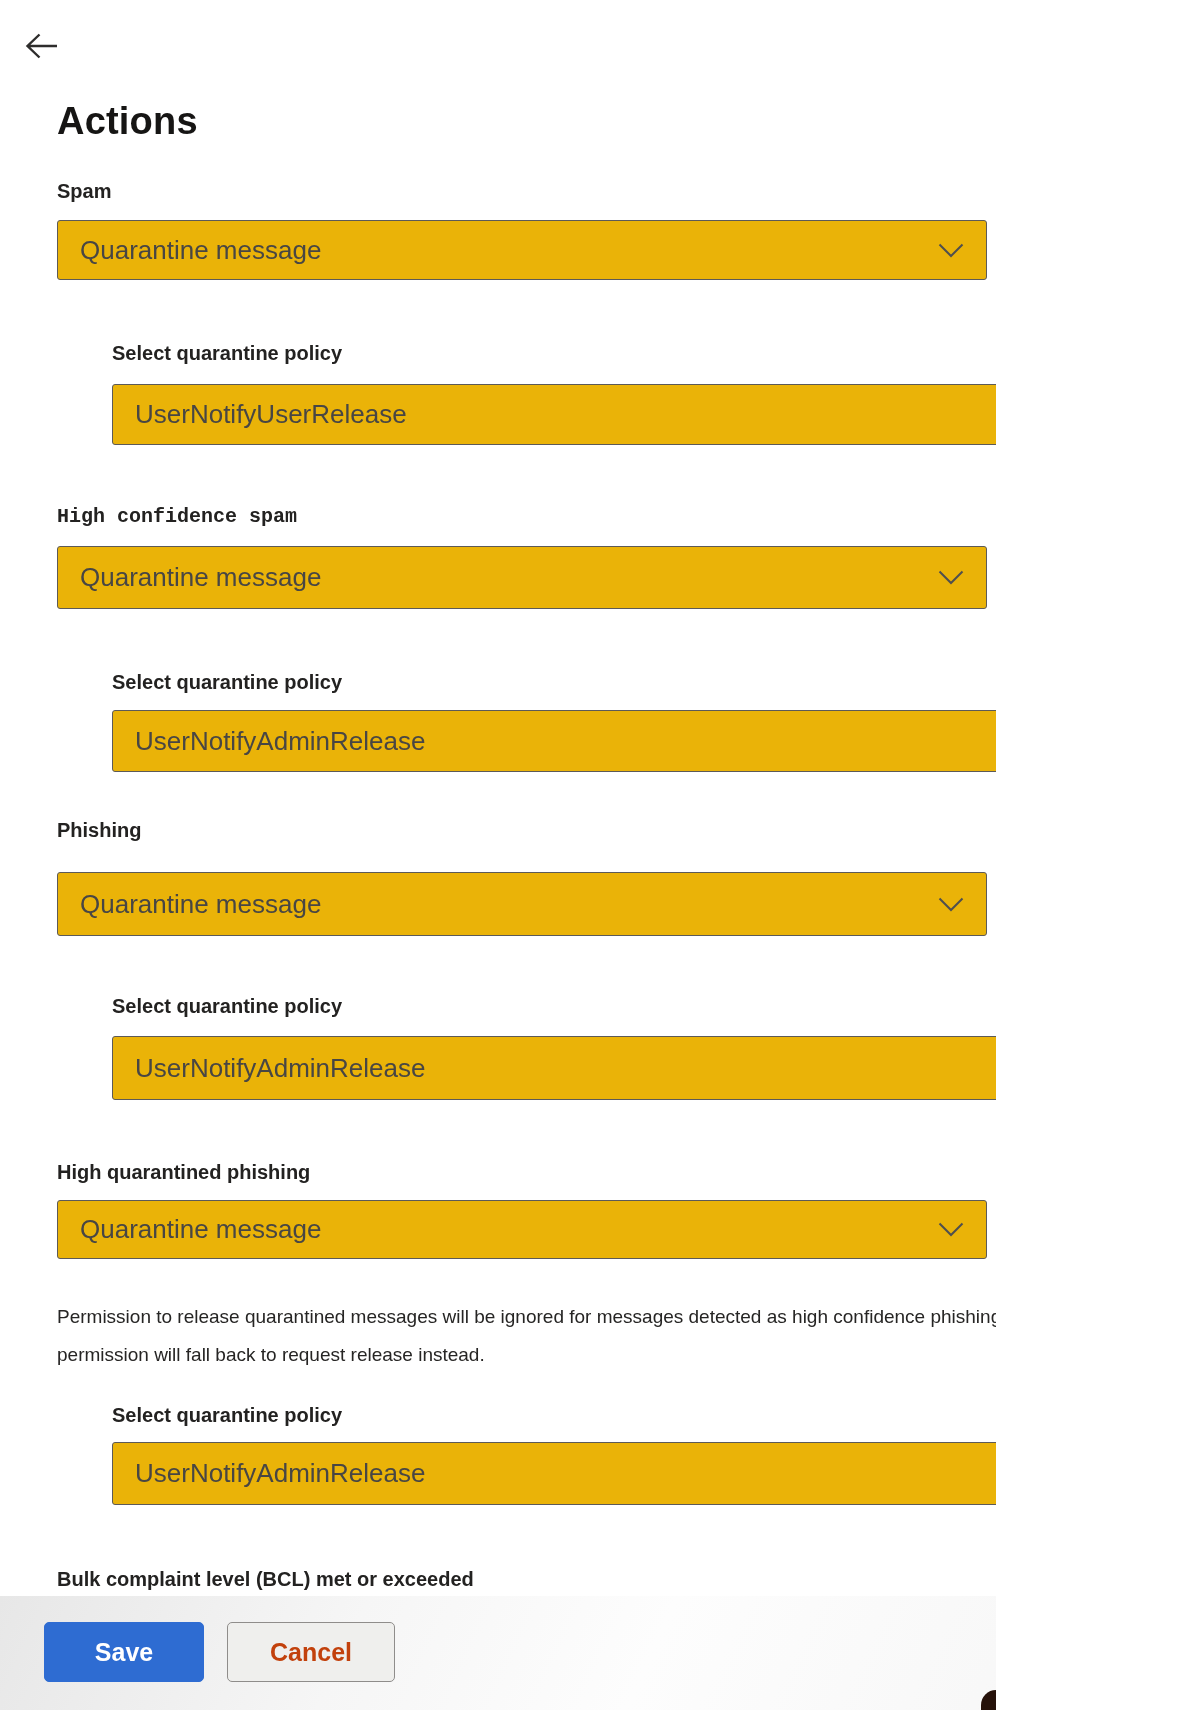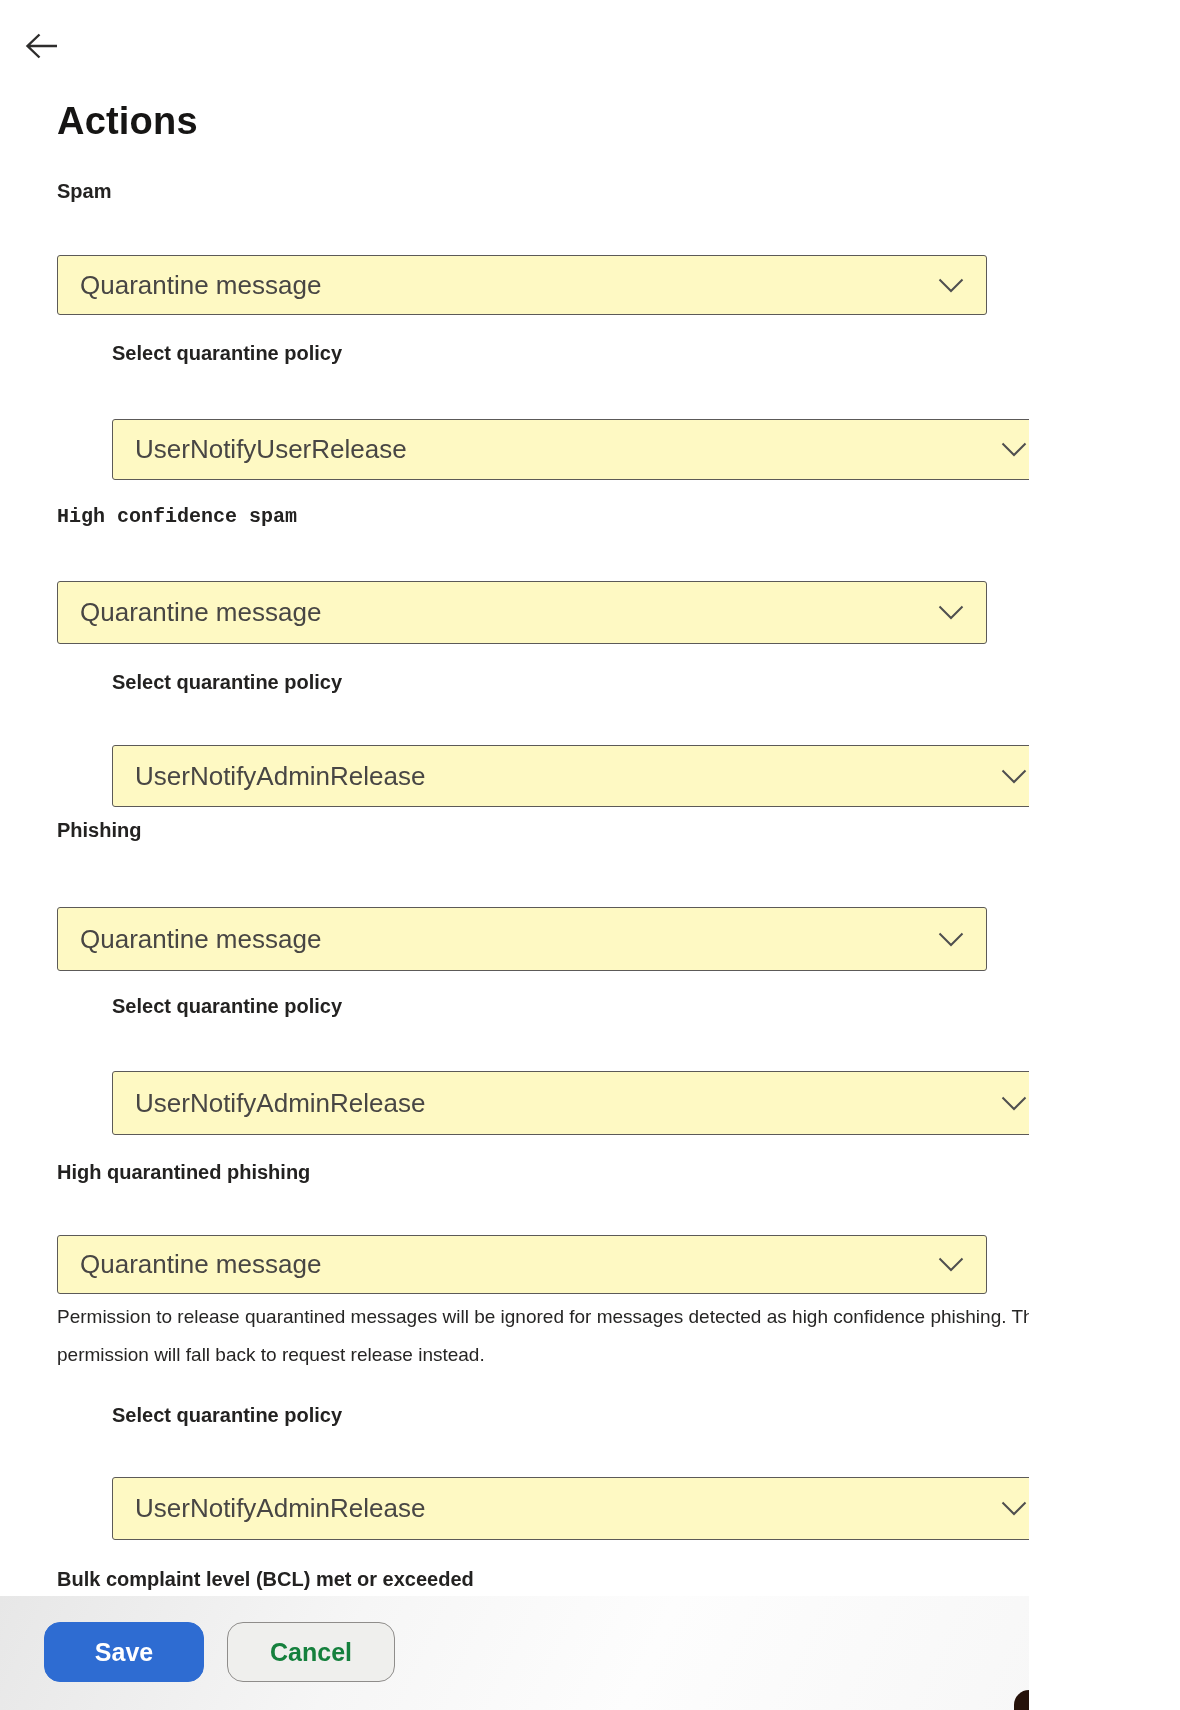--- a/index.html
+++ b/index.html
@@ -1,66 +1,66 @@
 <!DOCTYPE html>
 <html style="--color-accent: #2e6cd2; --color-support_teal: #3a8089; --color-feedback_dark: #232120; --color-border: #5c5a58; --color-text_primary: #201f1e; --color-text_secondary: #484644; --color-cancel_bg: #efefed; --color-footer_corner: #26120a;"><head>
 <meta charset="utf-8">
 <style>
   html,body{margin:0;padding:0;background:#fff;}
   .panel{
     position:relative;width:996px;height:1710px;background:#fff;overflow:hidden;
-    font-family:"Liberation Sans", sans-serif;color:var(--color-text_primary,#201f1e);padding-left:33px;
+    font-family:"Liberation Sans", sans-serif;color:var(--color-text_primary,#201f1e);
   }
   .icon-btn{
     position:absolute;display:flex;align-items:center;justify-content:center;
     background:transparent;border:none;cursor:pointer;padding:0;
   }
   .title{
     position:absolute;left:57px;top:100px;font-size:38px;font-weight:700;
     letter-spacing:.2px;color:#161514;
   }
   .field-label{
     position:absolute;font-size:20px;font-weight:700;color:#232221;white-space:nowrap;
   }
   .dropdown{
-    position:absolute;box-sizing:border-box;background:#fef9c3;
+    position:absolute;box-sizing:border-box;background:#eab308;
     border:1.5px solid var(--color-border,#5c5a58);border-radius:3px;
     display:flex;align-items:center;justify-content:space-between;
-    padding:0 22px;cursor:pointer;margin-top:35px;
+    padding:0 22px;cursor:pointer;
   }
   .dropdown .val{
     font-size:26px;color:var(--color-text_secondary,#484644);
     overflow:hidden;white-space:nowrap;
   }
   .note{
     position:absolute;left:57px;top:1298px;width:990px;
     font-size:19px;line-height:38px;color:#262524;
   }
   .widget{
     position:absolute;left:1049px;width:97px;display:flex;align-items:center;
     justify-content:center;cursor:pointer;border:none;padding:0;
   }
   .widget.support{top:1415px;height:101px;background:var(--color-support_teal,#3a8089);}
   .widget.feedback{top:1516px;height:95px;background:var(--color-feedback_dark,#232120);}
   .footer{
     position:absolute;left:0;top:1596px;width:1180px;height:114px;
     background:linear-gradient(115deg,#e7e7e7 0%,#f6f6f6 30%,#fdfdfd 55%,#f5f5f5 100%);
   }
   .btn{
-    position:absolute;top:26px;height:60px;box-sizing:border-box;border-radius:16px;
+    position:absolute;top:26px;height:60px;box-sizing:border-box;border-radius:5px;
     font-family:"Liberation Sans", sans-serif;font-size:25px;font-weight:700;
     display:flex;align-items:center;justify-content:center;cursor:pointer;
   }
   .btn.save{
     left:44px;width:160px;background:var(--color-accent,#2e6cd2);
     border:1px solid var(--color-accent,#2e6cd2);color:#fff;
   }
   .btn.cancel{
     left:227px;width:168px;background:var(--color-cancel_bg,#efefed);
-    border:1.5px solid #8f8d8b;color:#15803d;
+    border:1.5px solid #8f8d8b;color:#c2410c;
   }
   .corner-wedge{
     position:absolute;right:0;bottom:0;width:15px;height:20px;
     background:var(--color-footer_corner,#26120a);border-top-left-radius:15px;
   }
 </style>
 </head>
 <body>
 
 <div class="panel">

